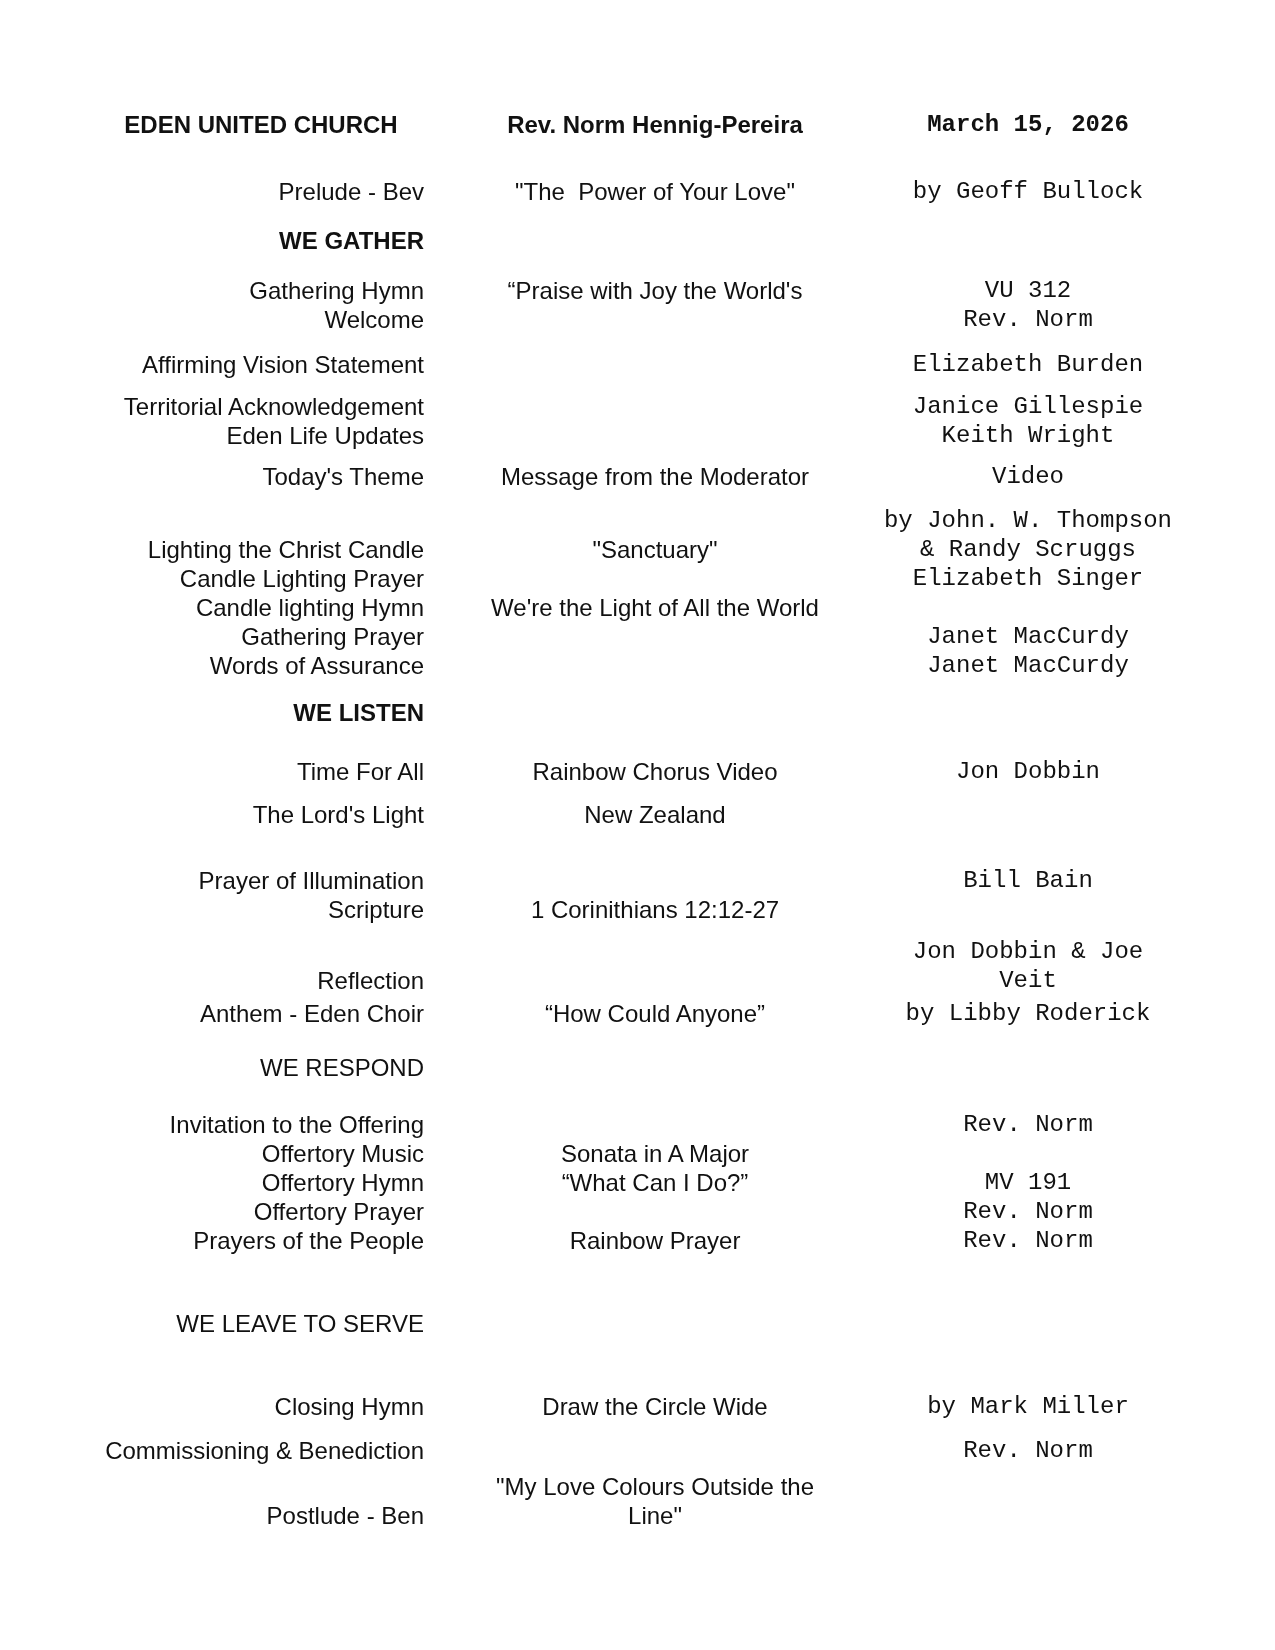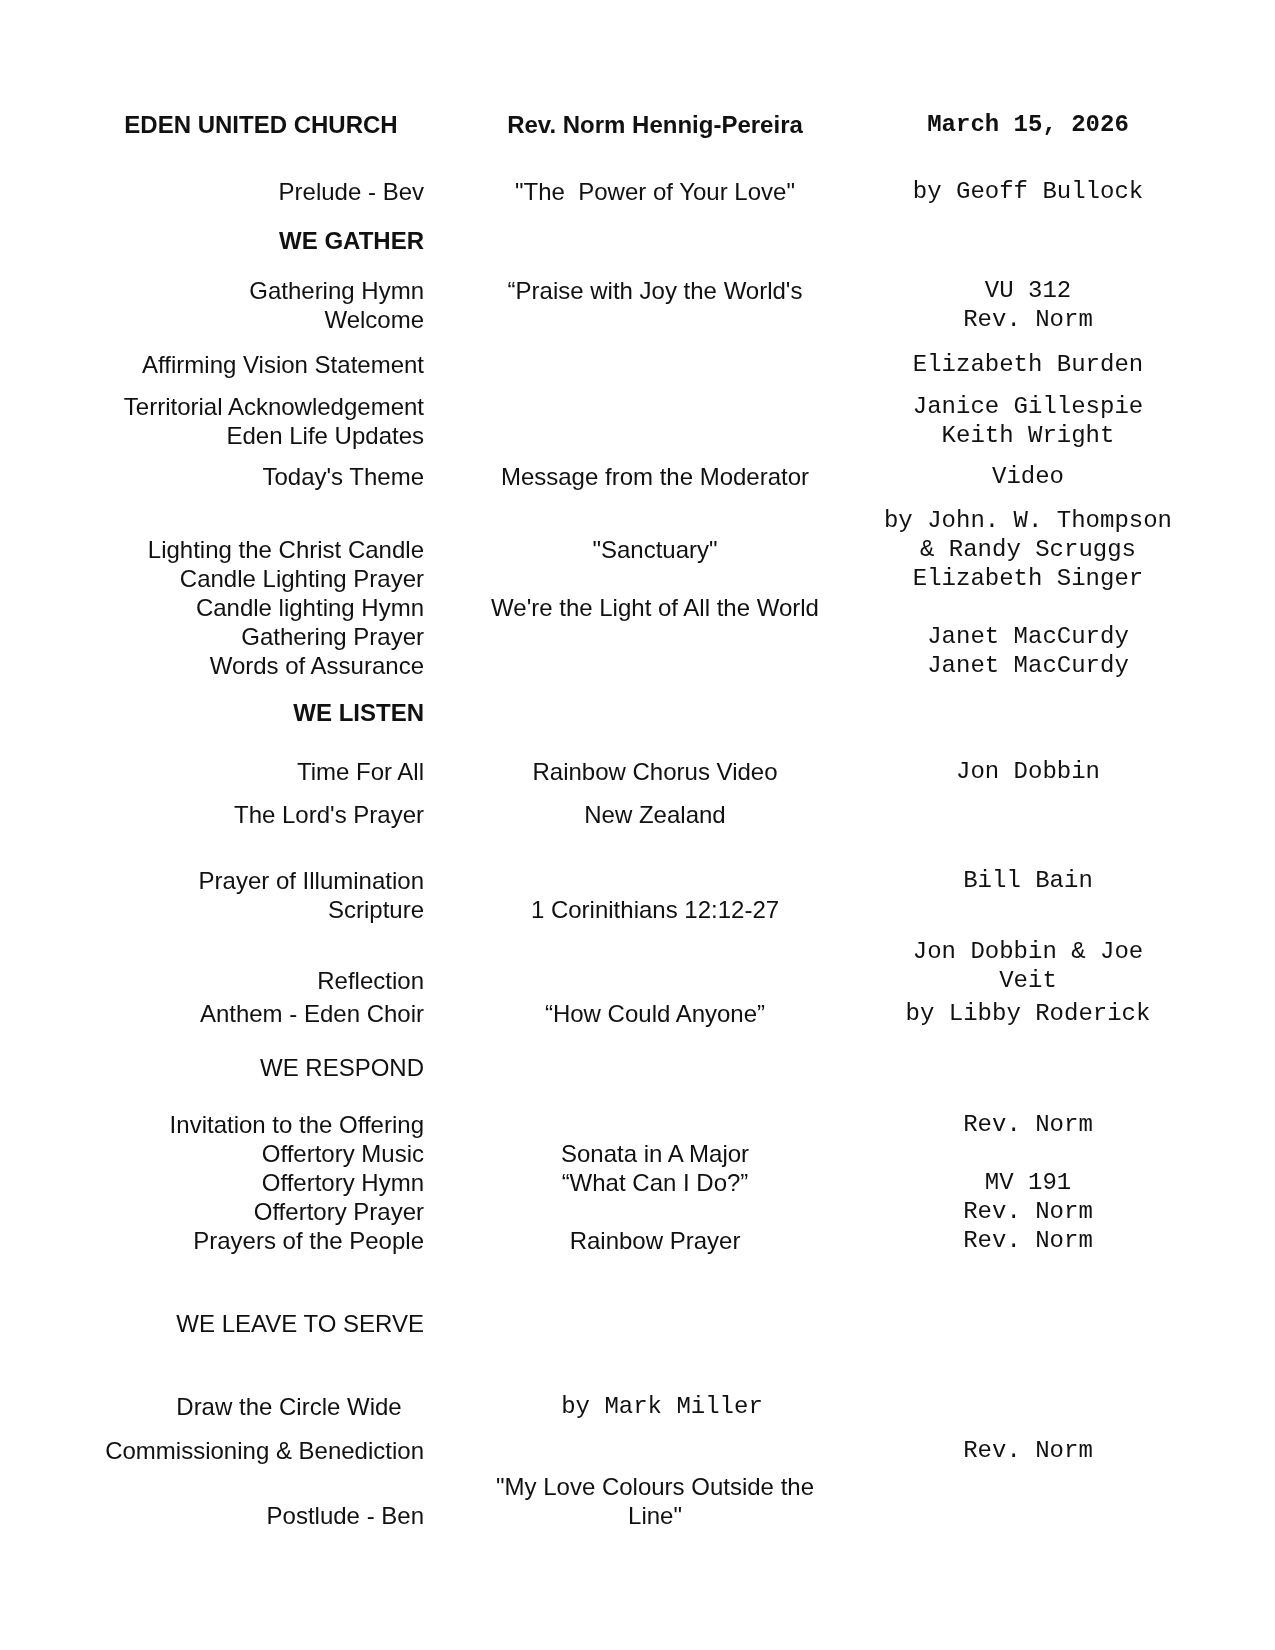--- a/index.html
+++ b/index.html
@@ -112,21 +112,21 @@
     <div class="c3"></div>
   </div>
 
   <div class="row" style="margin-top:30px">
     <div class="c1">Time For All</div>
     <div class="c2">Rainbow Chorus Video</div>
     <div class="c3">Jon Dobbin</div>
   </div>
 
   <div class="row" style="margin-top:14px">
-    <div class="c1">The Lord's Prayer</div>
+    <div class="c1">The Lord's Light</div>
     <div class="c2">New Zealand</div>
     <div class="c3"></div>
   </div>
 
   <div class="row" style="margin-top:37px">
     <div class="c1">Prayer of Illumination</div>
     <div class="c2"></div>
     <div class="c3">Bill Bain</div>
   </div>
 
@@ -183,20 +183,21 @@
     <div class="c3">Rev. Norm</div>
   </div>
 
   <div class="row" style="margin-top:54px">
     <div class="c1">WE LEAVE TO SERVE</div>
     <div class="c2"></div>
     <div class="c3"></div>
   </div>
 
   <div class="row" style="margin-top:54px">
+    <div class="c1">Closing Hymn</div>
     <div class="c2">Draw the Circle Wide</div>
     <div class="c3">by Mark Miller</div>
   </div>
 
   <div class="row" style="margin-top:15px">
     <div class="c1">Commissioning &amp; Benediction</div>
     <div class="c2"></div>
     <div class="c3">Rev. Norm</div>
   </div>
 

